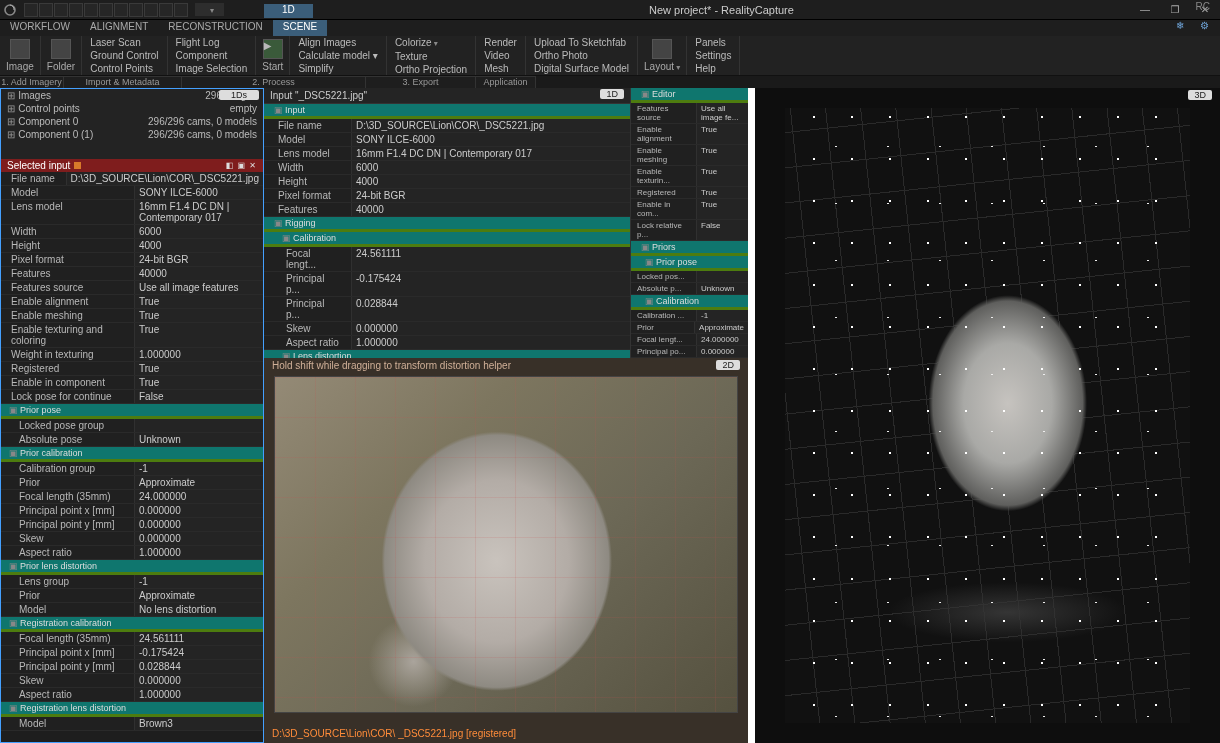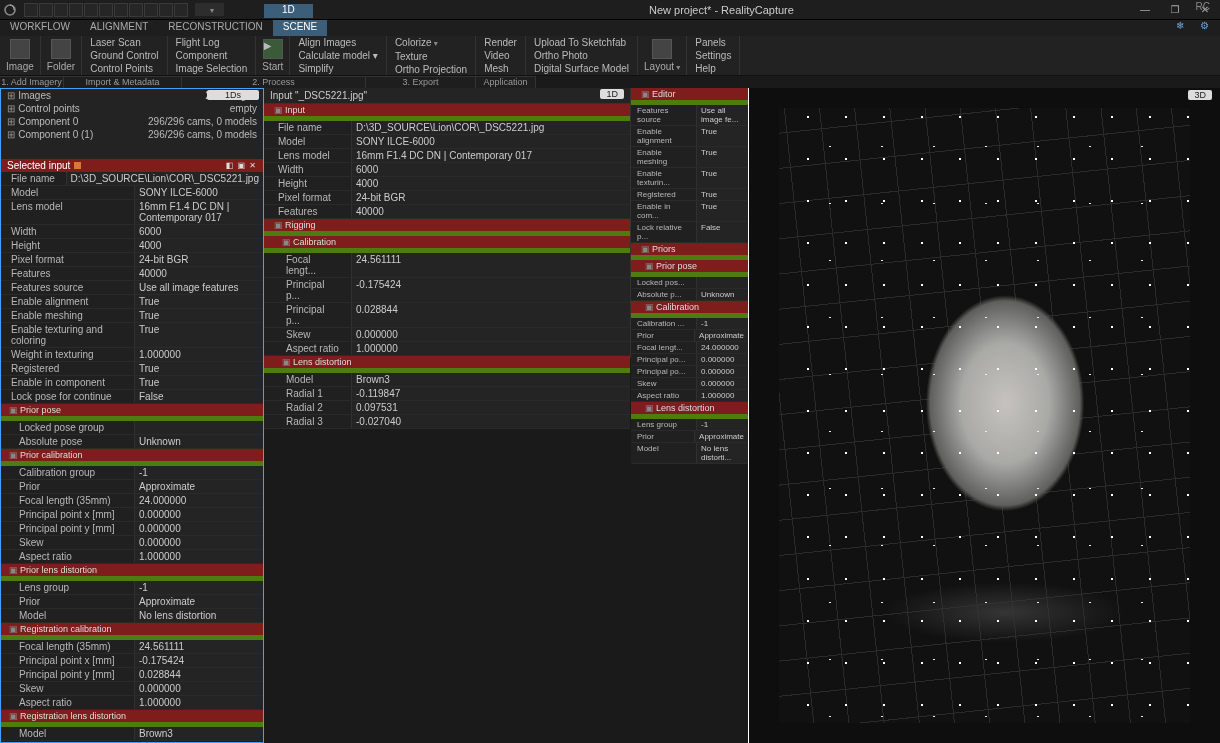--- a/index.html
+++ b/index.html
@@ -19,34 +19,34 @@
 .ribbon-col { display:flex; flex-direction:column; justify-content:center; padding:0 6px; border-right:1px solid #333; align-items:center;}
 .ribbon-col .bigicon { width:20px; height:20px; background:#444; border:1px solid #555; margin-bottom:2px;}
 .ribbon-col .biglabel { font-size:10px; color:#aaa;}
 .ribbon-vert { display:flex; flex-direction:column; justify-content:center; padding:0 6px; border-right:1px solid #333;}
 .ribbon-vert span { font-size:10px; line-height:13px; color:#bbb; padding:0 2px;}
 .section-strip { height:12px; background:#1e1e1e; display:flex;}
 .strip-seg { flex:1; text-align:center; color:#999; font-size:9px; border-top:1px solid #333; border-right:1px solid #333;}
 .workspace { position:absolute; top:88px; left:0; right:0; bottom:0; display:flex;}
 .leftpanel { width:264px; height:100%; border:1px solid #44a0ff; display:flex; flex-direction:column; background:#1e1e1e;}
 .midpanel { width:484px; height:100%; display:flex; flex-direction:column;}
-.rightpanel { flex:1; height:100%; background:#0e0e0e; position:relative; border-left:1px solid #ffffff;}
+.rightpanel { flex:1; height:100%; background:#0e0e0e; position:relative; border-left:7px solid #ffffff;}
 .tree-area { height:70px; background:#232323; position:relative;}
 .tree-row { display:flex; justify-content:space-between; padding:1px 6px; font-size:9px; color:#bbb;}
 .tree-row .plus:before { content:"⊞ "; color:#999;}
-.view-badge { position:absolute; top:1px; right:4px; background:#ddd; color:#222; font-size:9px; padding:0 18px; border-radius:2px;}
+.view-badge { position:absolute; top:1px; right:4px; background:#ddd; color:#222; font-size:9px; padding:0 12px; border-radius:2px;}
 .select-header { background:#7f1d1d; color:#fff; font-size:9px; padding:1px 6px; display:flex; align-items:center; position:relative;}
 .select-header .orange { background:#d87a2a; width:7px; height:7px; display:inline-block; margin-left:4px;}
 .select-header .closers { margin-left:auto; font-size:8px; letter-spacing:1px; color:#ddd;}
 .proplist { flex:1; overflow:auto;}
 .prow { display:flex; font-size:9px; border-bottom:1px solid #2a2a2a;}
 .pkey { width:134px; padding:1px 10px; color:#b8b8b8; background:#202020; border-right:1px solid #303030;}
 .pkey.indent1 { padding-left:18px; }
 .pval { flex:1; padding:1px 4px; color:#ccc; background:#242424;}
-.phead { background:#7f1d1d; color:#ddd; padding:1px 8px; font-size:9px; border-bottom:5px solid #4d7c0f;}
+.phead { background:#0f766e; color:#ddd; padding:1px 8px; font-size:9px; border-bottom:3px solid #4d7c0f;}
 .phead:before { content:"▣ "; color:#888;}
 .midtop { height:270px; display:flex;}
 .midtop-left { flex:1; background:#1f1f1f; display:flex; flex-direction:column;}
 .midtop-right { width:118px; background:#1f1f1f; border-left:1px solid #333; display:flex; flex-direction:column;}
 .midtop-header { background:#242424; font-size:10px; padding:2px 6px; color:#ccc; border-bottom:1px solid #333; position:relative;}
 .mini-badge { position:absolute; right:6px; top:1px; background:#ddd; color:#222; padding:0 6px; border-radius:2px; font-size:9px;}
 .midtop .phead { padding-left:10px;}
 .midtop .prow .pkey { width:88px; padding-left:14px;}
 .midtop .prow .pkey.inner { padding-left:22px;}
 .midtop-right .prow .pkey { width:66px; padding-left:6px; font-size:8px;}
@@ -522,20 +522,27 @@
               <div class="pkey">Prior</div>
               <div class="pval">Approximate</div>
             </div>
             <div class="prow">
               <div class="pkey">Model</div>
               <div class="pval">No lens distorti...</div>
             </div>
           </div>
      </div>
    </div>
+   <div class="midbottom">
+     <span class="hint">Hold shift while dragging to transform distortion helper</span>
+     <span class="badge2d">2D</span>
+     <div class="photo"></div>
+     <div class="footer-path">D:\3D_SOURCE\Lion\COR\
+_DSC5221.jpg [registered]</div>
+   </div>
  </div>
 
  <div class="rightpanel">
    <span class="badge3d">3D</span>
    <div class="cloud3d"></div>
  </div>
 
 </div>
 
 </body></html>

